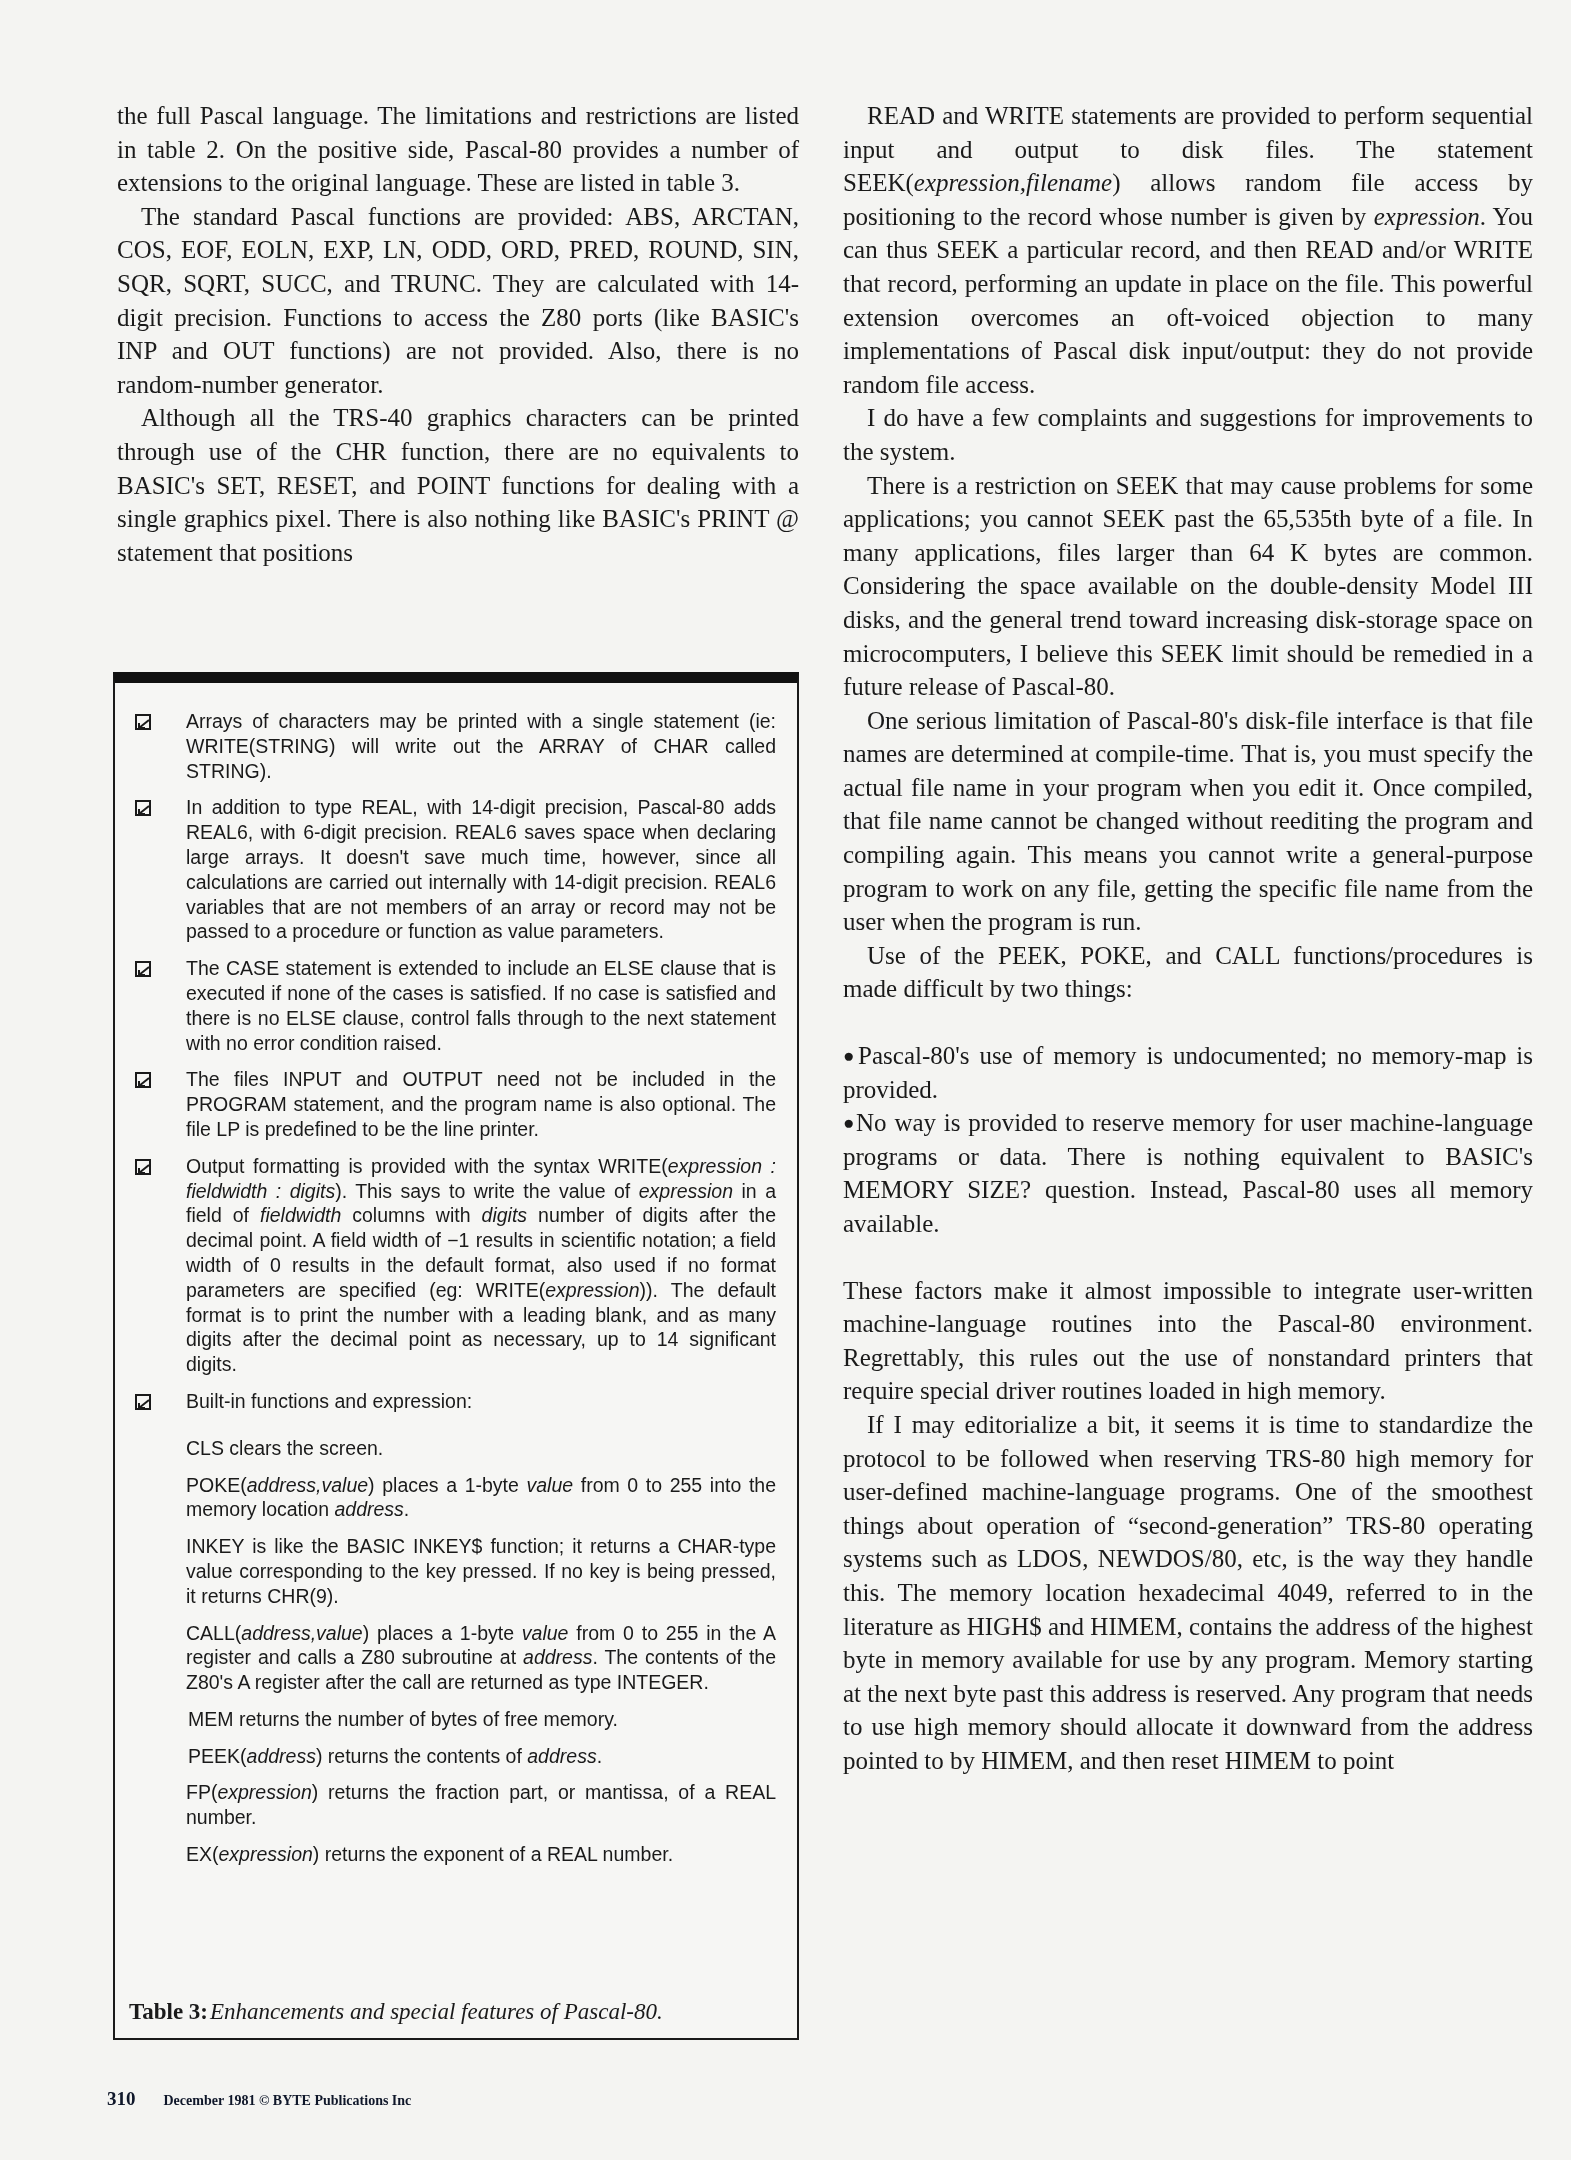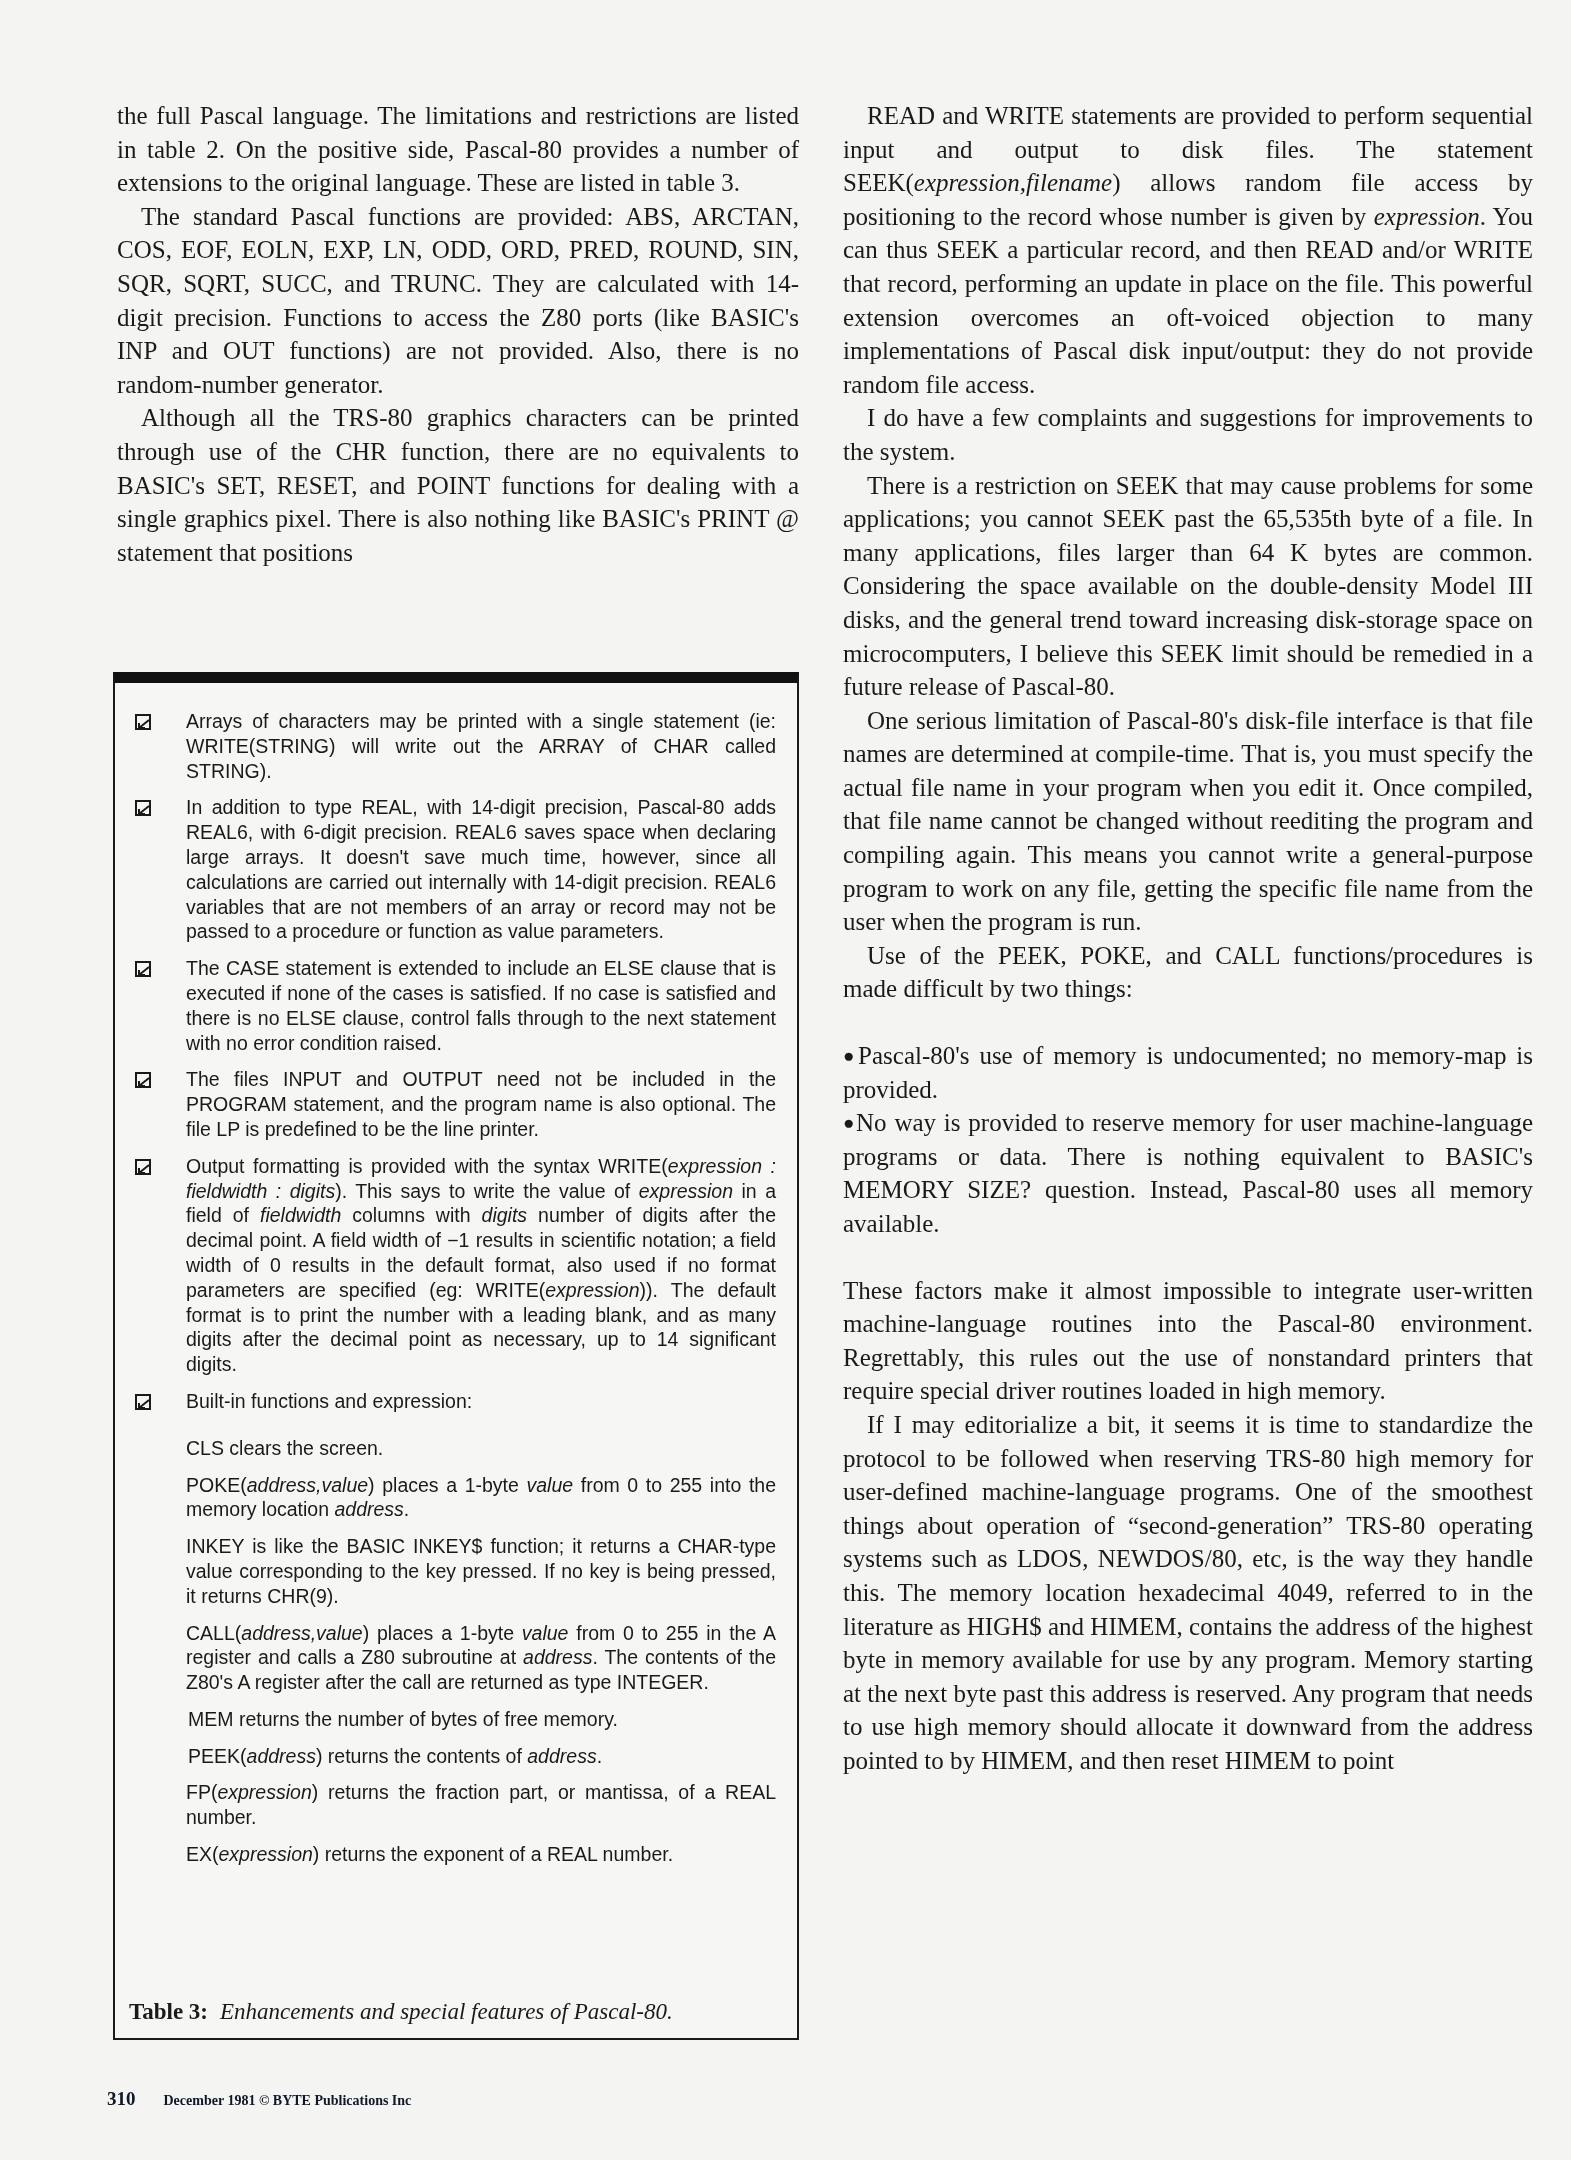--- a/index.html
+++ b/index.html
@@ -64,39 +64,39 @@
   .subs p { margin: 0 0 12px 0; }
   .subs p.ind1 { padding-left: 2px; }
   em.i { font-style: italic; }
   #caption {
     position: absolute;
     left: 14px; top: 1316px;
     font-family: "Liberation Serif", "DejaVu Serif", serif;
     font-size: 23px;
   }
   #caption b { font-weight: bold; }
-  #caption .cap-text { font-style: italic; margin-left: 12px; }
+  #caption .cap-text { font-style: italic; margin-left: 2px; }
 
   #footer {
     position: absolute;
     left: 107px; top: 2088px;
     font-family: "Liberation Serif", "DejaVu Serif", serif;
     font-size: 14px;
     color: #0f172a;
   }
   #footer .pg { font-weight: bold; font-size: 19px; margin-right: 28px; }
   #footer .pub { font-weight: bold; }
 </style>
 </head>
 <body>
 
 <div id="col-left" class="col">
   <p>the full Pascal language. The limitations and restrictions are listed in table 2. On the positive side, Pascal-80 provides a number of extensions to the original language. These are listed in table 3.</p>
   <p class="indent">The standard Pascal functions are provided: ABS, ARCTAN, COS, EOF, EOLN, EXP, LN, ODD, ORD, PRED, ROUND, SIN, SQR, SQRT, SUCC, and TRUNC. They are calculated with 14-digit precision. Functions to access the Z80 ports (like BASIC's INP and OUT functions) are not provided. Also, there is no random-number generator.</p>
-  <p class="indent">Although all the TRS-80 graphics characters can be printed through use of the CHR function, there are no equivalents to BASIC's SET, RESET, and POINT functions for dealing with a single graphics pixel. There is also nothing like BASIC's PRINT @ statement that positions</p>
+  <p class="indent">Although all the TRS-40 graphics characters can be printed through use of the CHR function, there are no equivalents to BASIC's SET, RESET, and POINT functions for dealing with a single graphics pixel. There is also nothing like BASIC's PRINT @ statement that positions</p>
 </div>
 
 <div id="table-box">
   <div class="tbl-items">
     <div class="tbl-item">
       <span class="chk">
           <svg width="16" height="16" viewBox="0 0 16 16">
             <path d="M3 13 L13 5 M3 13 L3 8 M3 13 L9 13" stroke="#1a1a1a" stroke-width="2" fill="none"></path>
           </svg>
         </span>

